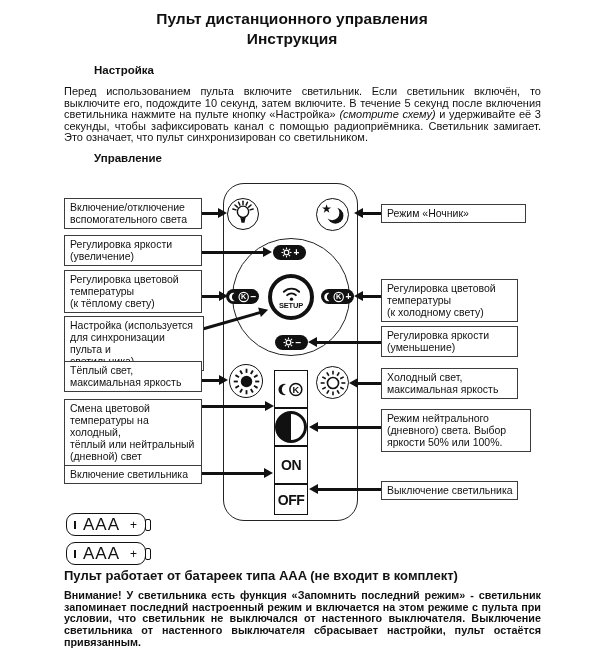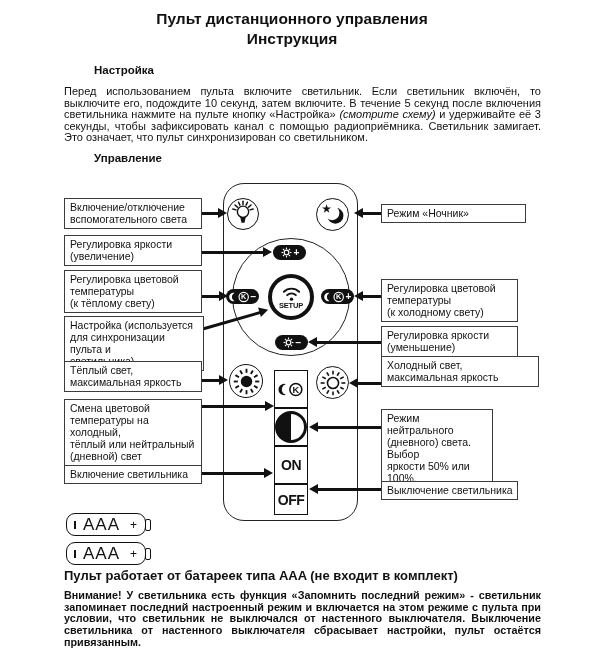--- a/index.html
+++ b/index.html
@@ -239,23 +239,23 @@
 тёплый или нейтральный
 (дневной) свет</div>
 <div class="abs lbox" style="left:64px;top:465px;width:138px">Включение светильника</div>
 
 <div class="abs lbox" style="left:381px;top:204px;width:145px">Режим «Ночник»</div>
 <div class="abs lbox" style="left:381px;top:279px;width:137px">Регулировка цветовой
 температуры
 (к холодному свету)</div>
 <div class="abs lbox" style="left:381px;top:326px;width:137px">Регулировка яркости
 (уменьшение)</div>
-<div class="abs lbox" style="left:381px;top:356px;width:158px">Холодный свет,
+<div class="abs lbox" style="left:381px;top:368px;width:137px">Холодный свет,
 максимальная яркость</div>
-<div class="abs lbox" style="left:381px;top:409px;width:112px">Режим нейтрального
+<div class="abs lbox" style="left:381px;top:409px;width:150px">Режим нейтрального
 (дневного) света. Выбор
 яркости 50% или 100%.</div>
 <div class="abs lbox" style="left:381px;top:481px;width:137px">Выключение светильника</div>
 
 <div class="abs battery" style="top:513px">
   <span class="tick"></span>
   <span class="aaa">AAA</span>
   <span class="plus">+</span>
 </div>
 <div class="abs battery" style="top:542px">

